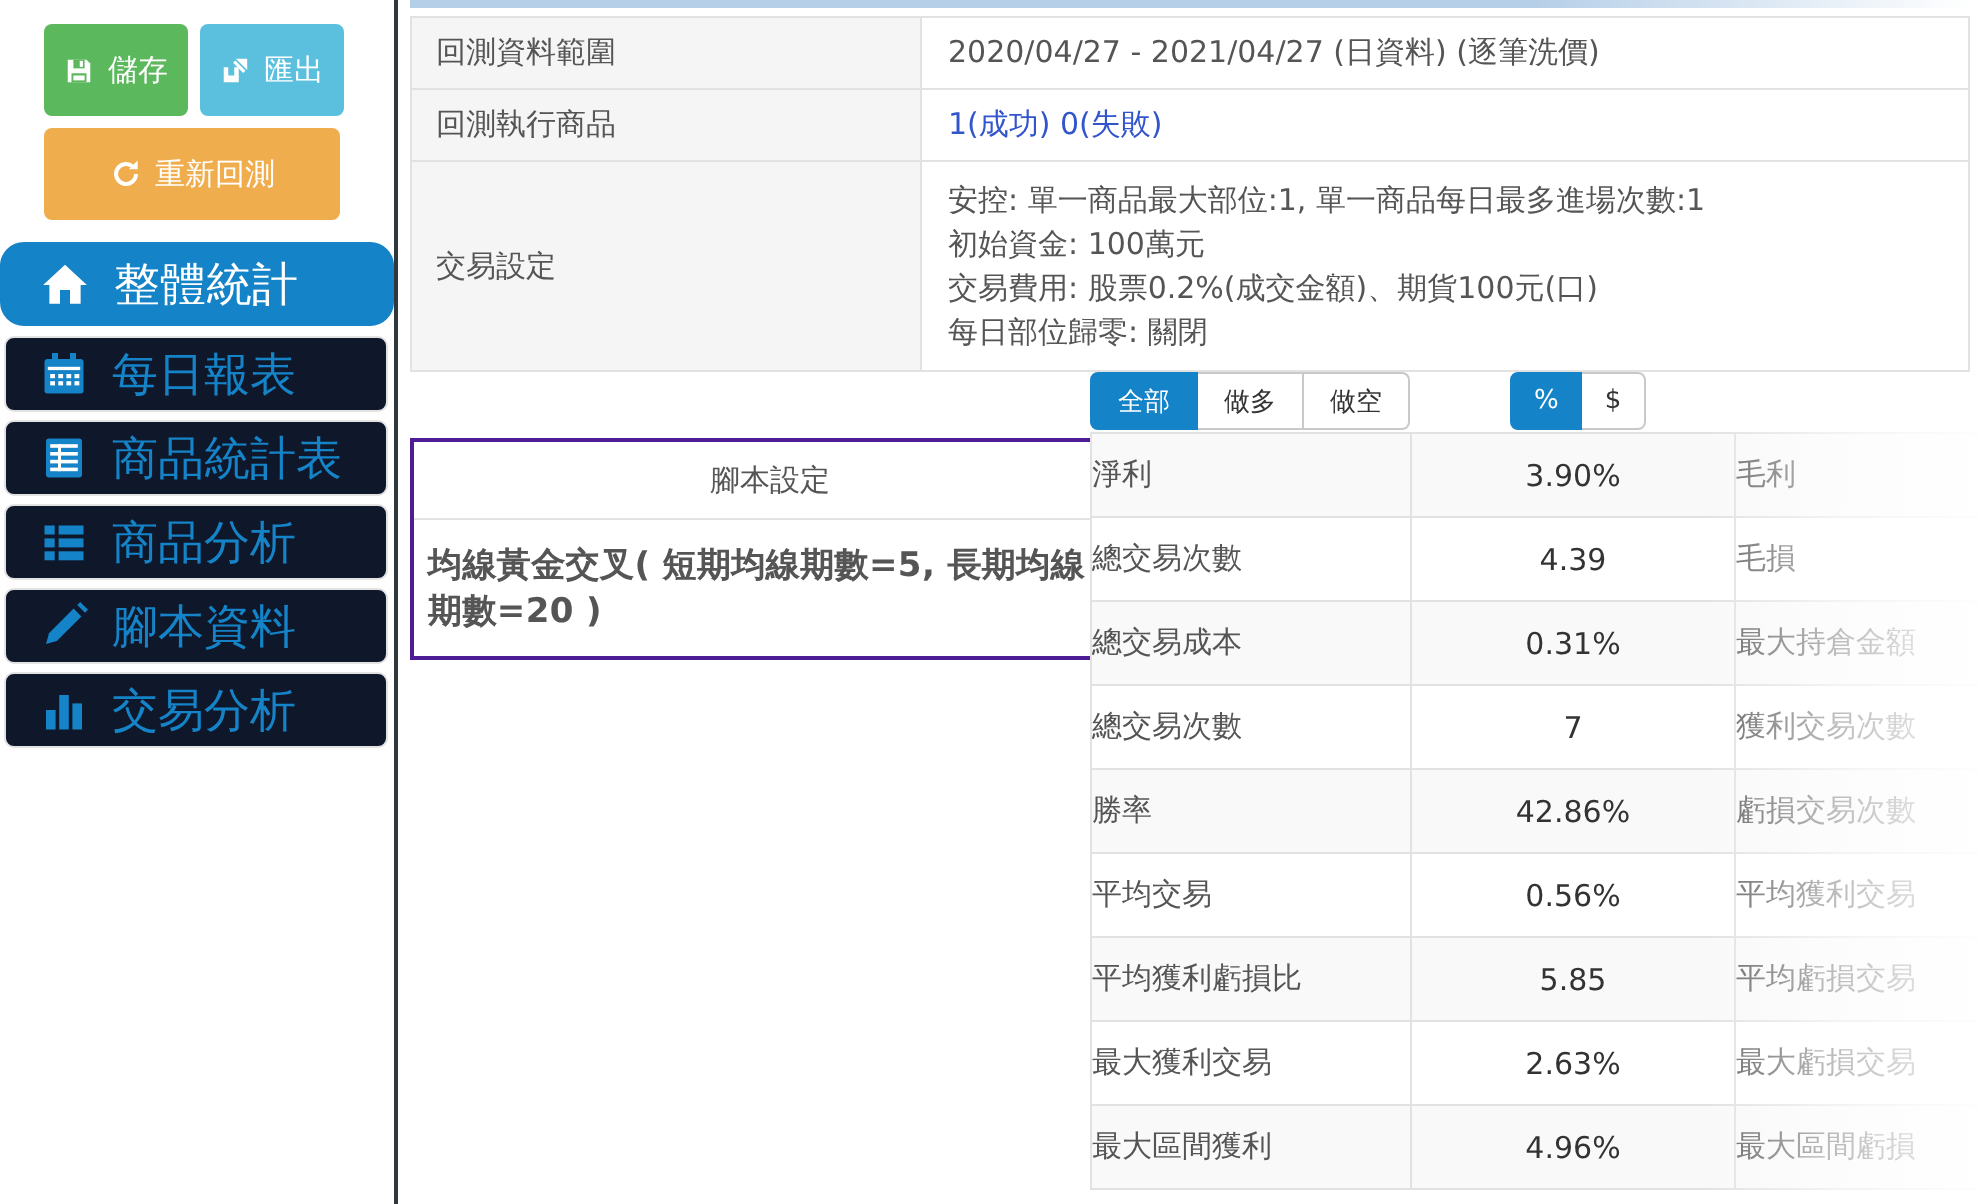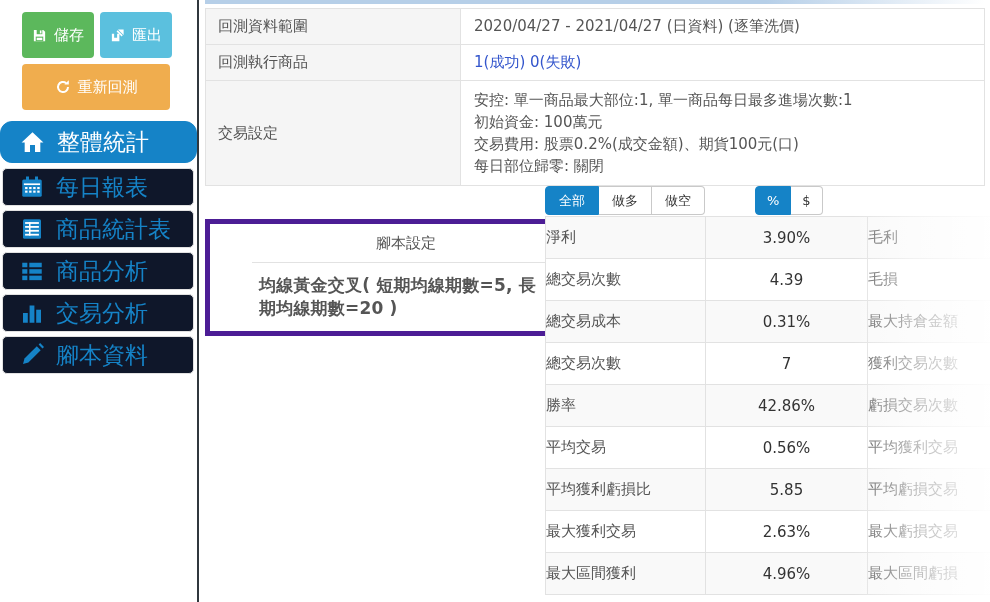--- a/index.html
+++ b/index.html
@@ -66,21 +66,21 @@
   .tab:first-child { border-left-width:1px; border-radius:4px 0 0 4px; }
   .tab:last-child  { border-radius:0 4px 4px 0; }
   .tab:first-child:last-child { border-radius:4px; }
   .tab.active { background:var(--accent,#1583c7); border-color:var(--accent,#1583c7); color:#fff; }
   #direction-tabs { left:346px; top:186px; }
   #unit-tabs { left:556px; top:186px; }
   #unit-tabs .tab { padding:0 11px; }
 
   .script-table {
     position:absolute; left:6px; top:219px; width:360px;
-    border:5px solid #4c1d95; font-size:15px; color:#555; background:#fff;padding-left:42px;
+    border:2px solid #4c1d95; font-size:15px; color:#555; background:#fff;
   }
   .script-header { height:39px; line-height:39px; text-align:center; border-bottom:1px solid #e2e2e2; }
   .script-value  { padding:11px 7px; font-size:17px; letter-spacing:.2px;font-weight:bold; }
 
   table.stats {
     position:absolute; left:346px; top:216px; width:445px;
     border-collapse:collapse; font-size:15px; table-layout:fixed;
   }
   table.stats td { border:1px solid #e2e2e2; height:42px; padding:0; }
   table.stats tr:nth-child(odd) td { background:#f9f9f9; }
@@ -192,37 +192,37 @@
                 <rect x="1.5" y="11.1" width="3.4" height="3"></rect>
                 <rect x="6.2" y="11.1" width="8.3" height="3"></rect>
               </g>
             </svg>
           </span>
           <span class="mi-label">商品分析</span>
         </div>
         <div class="menu-item">
           <span class="mi-icon">
             <svg width="24" height="24" viewBox="0 0 16 16">
+              <path d="M11.2 2.2 13.8 4.8 5.6 13 2 14l1-3.6z" fill="currentColor"></path>
+              <path d="M12.4 1l2.6 2.6 1-1L13.4 0z" fill="currentColor"></path>
+            </svg>
+          </span>
+          <span class="mi-label">腳本資料</span>
+        </div>
+        <div class="menu-item">
+          <span class="mi-icon">
+            <svg width="24" height="24" viewBox="0 0 16 16">
               <g fill="currentColor">
                 <rect x="2" y="8" width="3.2" height="6.5"></rect>
                 <rect x="6.4" y="3" width="3.2" height="11.5"></rect>
                 <rect x="10.8" y="5.8" width="3.2" height="8.7"></rect>
               </g>
             </svg>
           </span>
           <span class="mi-label">交易分析</span>
-        </div>
-        <div class="menu-item">
-          <span class="mi-icon">
-            <svg width="24" height="24" viewBox="0 0 16 16">
-              <path d="M11.2 2.2 13.8 4.8 5.6 13 2 14l1-3.6z" fill="currentColor"></path>
-              <path d="M12.4 1l2.6 2.6 1-1L13.4 0z" fill="currentColor"></path>
-            </svg>
-          </span>
-          <span class="mi-label">腳本資料</span>
         </div>
       </nav>
   </div>
 
   <div class="main">
     <div class="top-accent"></div>
 
     <table class="info">
       <tbody id="info-body">
           <tr>

